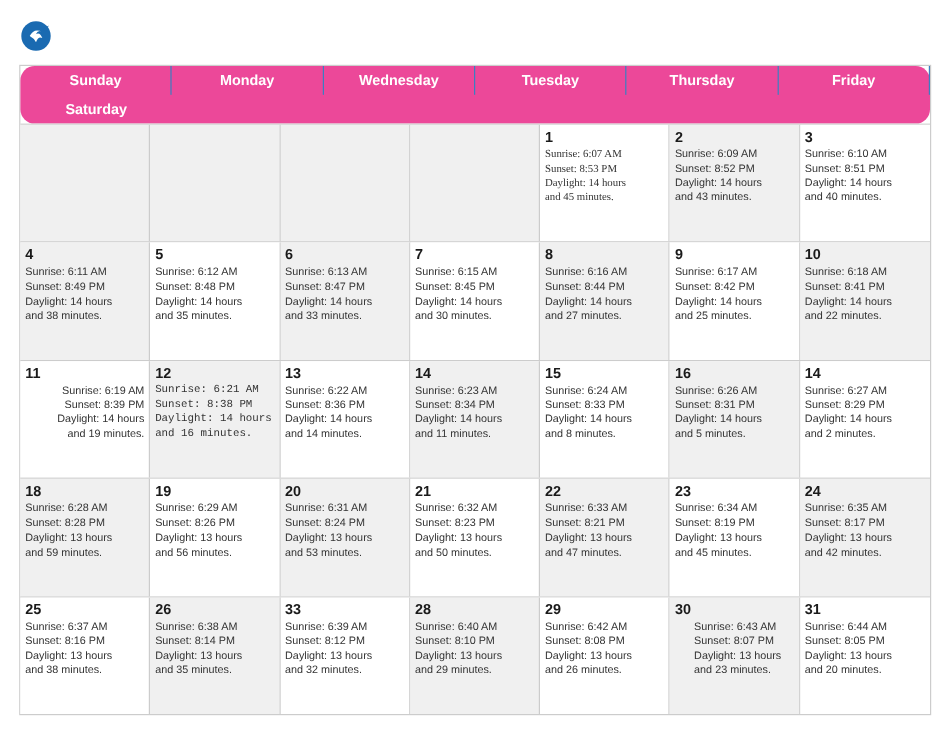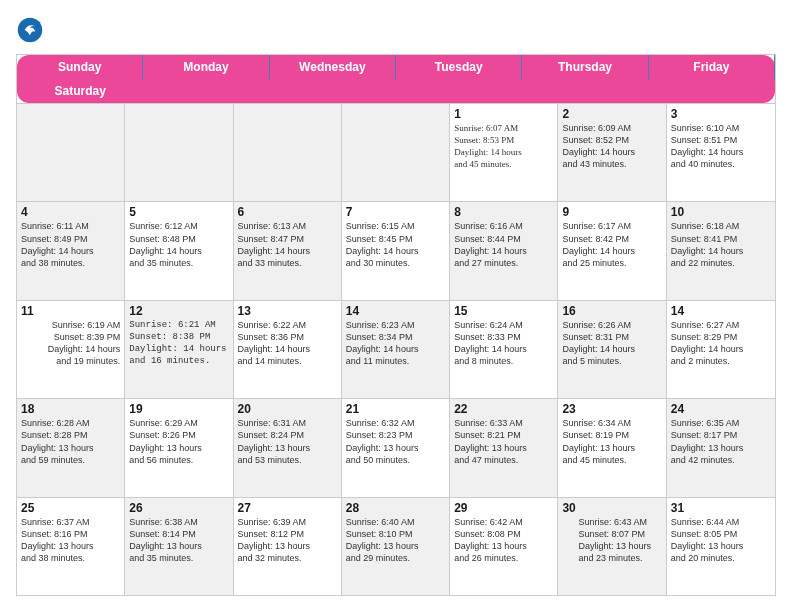--- a/index.html
+++ b/index.html
@@ -348,21 +348,21 @@
 and 38 minutes.</div>
           </div>
           <div class="cal-cell shaded">
             <div class="day-number">26</div>
             <div class="cell-info" style="white-space: pre-line;">Sunrise: 6:38 AM
 Sunset: 8:14 PM
 Daylight: 13 hours
 and 35 minutes.</div>
           </div>
           <div class="cal-cell">
-            <div class="day-number">27</div>
+            <div class="day-number">33</div>
             <div class="cell-info" style="white-space: pre-line;">Sunrise: 6:39 AM
 Sunset: 8:12 PM
 Daylight: 13 hours
 and 32 minutes.</div>
           </div>
           <div class="cal-cell shaded">
             <div class="day-number">28</div>
             <div class="cell-info" style="white-space: pre-line;">Sunrise: 6:40 AM
 Sunset: 8:10 PM
 Daylight: 13 hours

